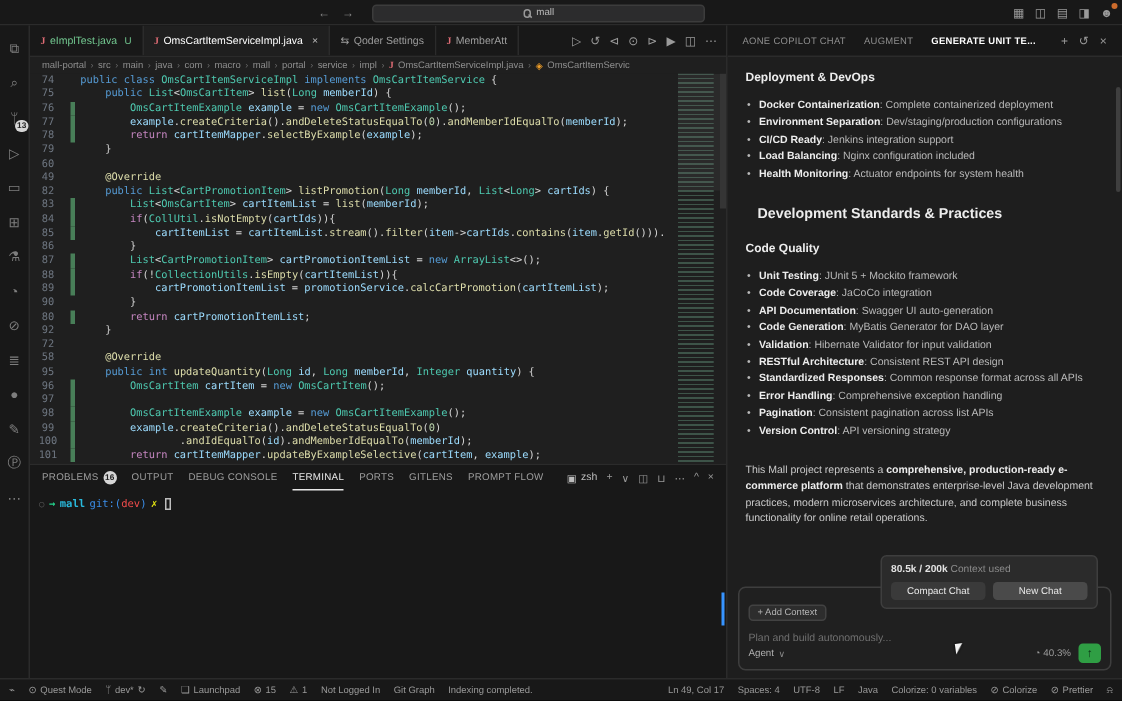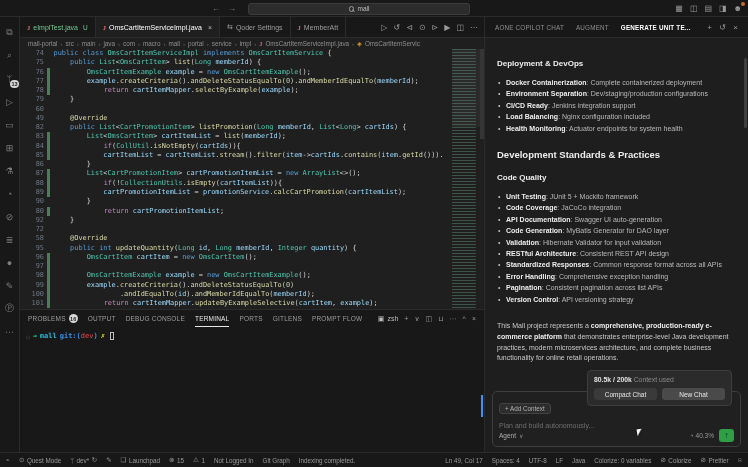--- a/index.html
+++ b/index.html
@@ -35,25 +35,25 @@
   .tab .close { color:#bdbdbd; margin-left:3px; font-size:7px; }
   .editor-actions { display:flex; align-items:center; gap:6px; padding:0 6px; margin-left:auto; color:#9a9a9a; font-size:8px; }
   .breadcrumb { height:11px; display:flex; align-items:center; gap:3px; padding:0 8px; font-size:6.3px; color:#8f8f8f; background:#1f1f1f; white-space:nowrap; overflow:hidden; flex:none; }
   .breadcrumb .sep { color:#6a6a6a; font-size:6px; }
   .breadcrumb .ficon { color:#e06c75; font-weight:bold; font-family:"Liberation Serif", serif; }
   .breadcrumb .symicon { color:#ee9d28; }
 
   .code-area { position:relative; flex:1; overflow:hidden; background:#1f1f1f; }
   .code-scroll { position:absolute; inset:0 34px 0 0; overflow:hidden; }
   .code-line { display:flex; height:9.28px; line-height:9.28px; font-family:"DejaVu Sans Mono", monospace; font-size:6.9px; white-space:pre; }
-  .code-line .ln { width:24px; text-align:right; color:#6e7681; flex:none; }
+  .code-line .ln { width:24px; text-align:center; color:#6e7681; flex:none; }
   .code-line .chg { width:2.5px; margin-left:3px; flex:none; }
   .code-line.g .chg { background:#2ea04366; background:#487e58; }
   .code-line .src { padding-left:4px; }
-  .tok-k { color:#569cd6; } .tok-c { color:#c586c0;margin-left:17px; } .tok-t { color:#4ec9b0; }
+  .tok-k { color:#569cd6; } .tok-c { color:#c586c0; } .tok-t { color:#4ec9b0; }
   .tok-f { color:#dcdcaa; } .tok-v { color:#9cdcfe; } .tok-n { color:#b5cea8; }
   .tok-p { color:#d4d4d4; } .tok-a { color:#dcdcaa; }
   .minimap { position:absolute; top:0; right:4px; width:28px; bottom:0; background:#1f1f1f;
     background-image:repeating-linear-gradient(180deg, rgba(110,170,140,.38) 0 1px, rgba(31,31,31,0) 1px 3px);
     background-size:85% 100%; background-repeat:no-repeat; }
   .minimap .vp { position:absolute; left:0; right:0; top:0; height:78px; background:rgba(120,120,120,.12); }
   .vscroll { position:absolute; top:0; right:0; width:4px; height:90px; background:rgba(121,121,121,.25); }
 
   
   .panel { height:143px; flex:none; background:#181818; border-top:1px solid #2b2b2b; display:flex; flex-direction:column; }
@@ -61,36 +61,36 @@
   .ptab { display:flex; align-items:center; gap:3px; height:17px; letter-spacing:.2px; }
   .ptab.active { color:#e7e7e7; border-bottom:1px solid #e7e7e7; }
   .ptab .badge { min-width:9px; height:9px; border-radius:5px; background:#d6d6d6; color:#222; font-size:5.5px; font-weight:bold; display:flex; align-items:center; justify-content:center; padding:0 1px; }
   .panel-actions { margin-left:auto; display:flex; align-items:center; gap:6px; color:#9a9a9a; font-size:7px; }
   .panel-actions .shell { display:flex; gap:3px; align-items:center; color:#bdbdbd; }
   .term { position:relative; flex:1; padding:5px 6px; font-family:"DejaVu Sans Mono", monospace; font-size:7px; }
   .prompt { display:flex; align-items:center; gap:3px; }
   .pm { color:#5a5a5a; font-size:6px; }
   .parrow { color:#23d18b; font-weight:bold; }
   .pdir { color:#29b8db; font-weight:bold; }
-  .pgit { color:#3b8eea; font-weight:bold; }
+  .pgit { color:#3b8eea; font-weight:normal; }
   .pbranch { color:#f14c4c; font-weight:normal; }
   .pdirty { color:#e5e510; font-weight:bold; }
   .cursor { display:inline-block; width:4px; height:8px; border:1px solid #bdbdbd; margin-left:2px; }
   .term-scroll { position:absolute; right:1px; top:68px; width:2.5px; height:22px; background:#3794ff; }
 
   
   .right-panel { position:absolute; top:17px; left:484px; right:0; bottom:15px; background:#1e1e1e; border-left:1px solid #2b2b2b; display:flex; flex-direction:column; }
   .rp-tabs { height:21px; background:#181818; border-bottom:1px solid #2b2b2b; display:flex; align-items:center; padding:0 10px; gap:12px; font-size:6.3px; color:#8f8f8f; letter-spacing:.2px; flex:none; }
   .rp-tab.active { color:#fff; font-weight:bold; }
   .rp-tab-actions { margin-left:auto; display:flex; gap:7px; color:#9a9a9a; font-size:8px; }
   .rp-content { flex:1; overflow:hidden; padding:9px 14px 0 12px; position:relative; }
   .rp-scroll { position:absolute; right:1px; top:20px; width:3px; height:70px; background:#3f3f3f; border-radius:2px; }
-  .sec-h2 { color:#ededed; font-size:9.5px; font-weight:bold; margin:15px 0 10px; }
+  .sec-h2 { color:#ededed; font-size:9.5px; font-weight:bold; margin:15px 8px 10px; }
   .sec-h3 { color:#ededed; font-size:8px; font-weight:bold; margin:13px 0 9px; }
-  .sec-h3.first { margin-top:12px; }
+  .sec-h3.first { margin-top:0; }
   .blist { list-style:none; }
   .blist li { position:relative; padding-left:9px; font-size:7px; color:#b9b9b9; line-height:11.4px; }
   .blist li::before { content:"•"; position:absolute; left:1px; color:#b9b9b9; }
   .blist .b { color:#ededed; font-weight:bold; }
   .summary { margin-top:16px; font-size:7px; line-height:10.8px; color:#c9c9c9; }
   .summary b { color:#ededed; }
 
   .composer { flex:none; margin:4px 7px 5px; border:1px solid #3e3e3e; border-radius:5px; background:#202020; position:relative; height:56px; padding:5px 6px; }
   .chip { display:inline-flex; align-items:center; background:#2d2d2d; border:1px solid #424242; border-radius:3px; color:#b4b4b4; font-size:6.3px; padding:1px 5px; }
   .composer-ph { margin-top:7px; font-size:7px; color:#6f6f6f; }

